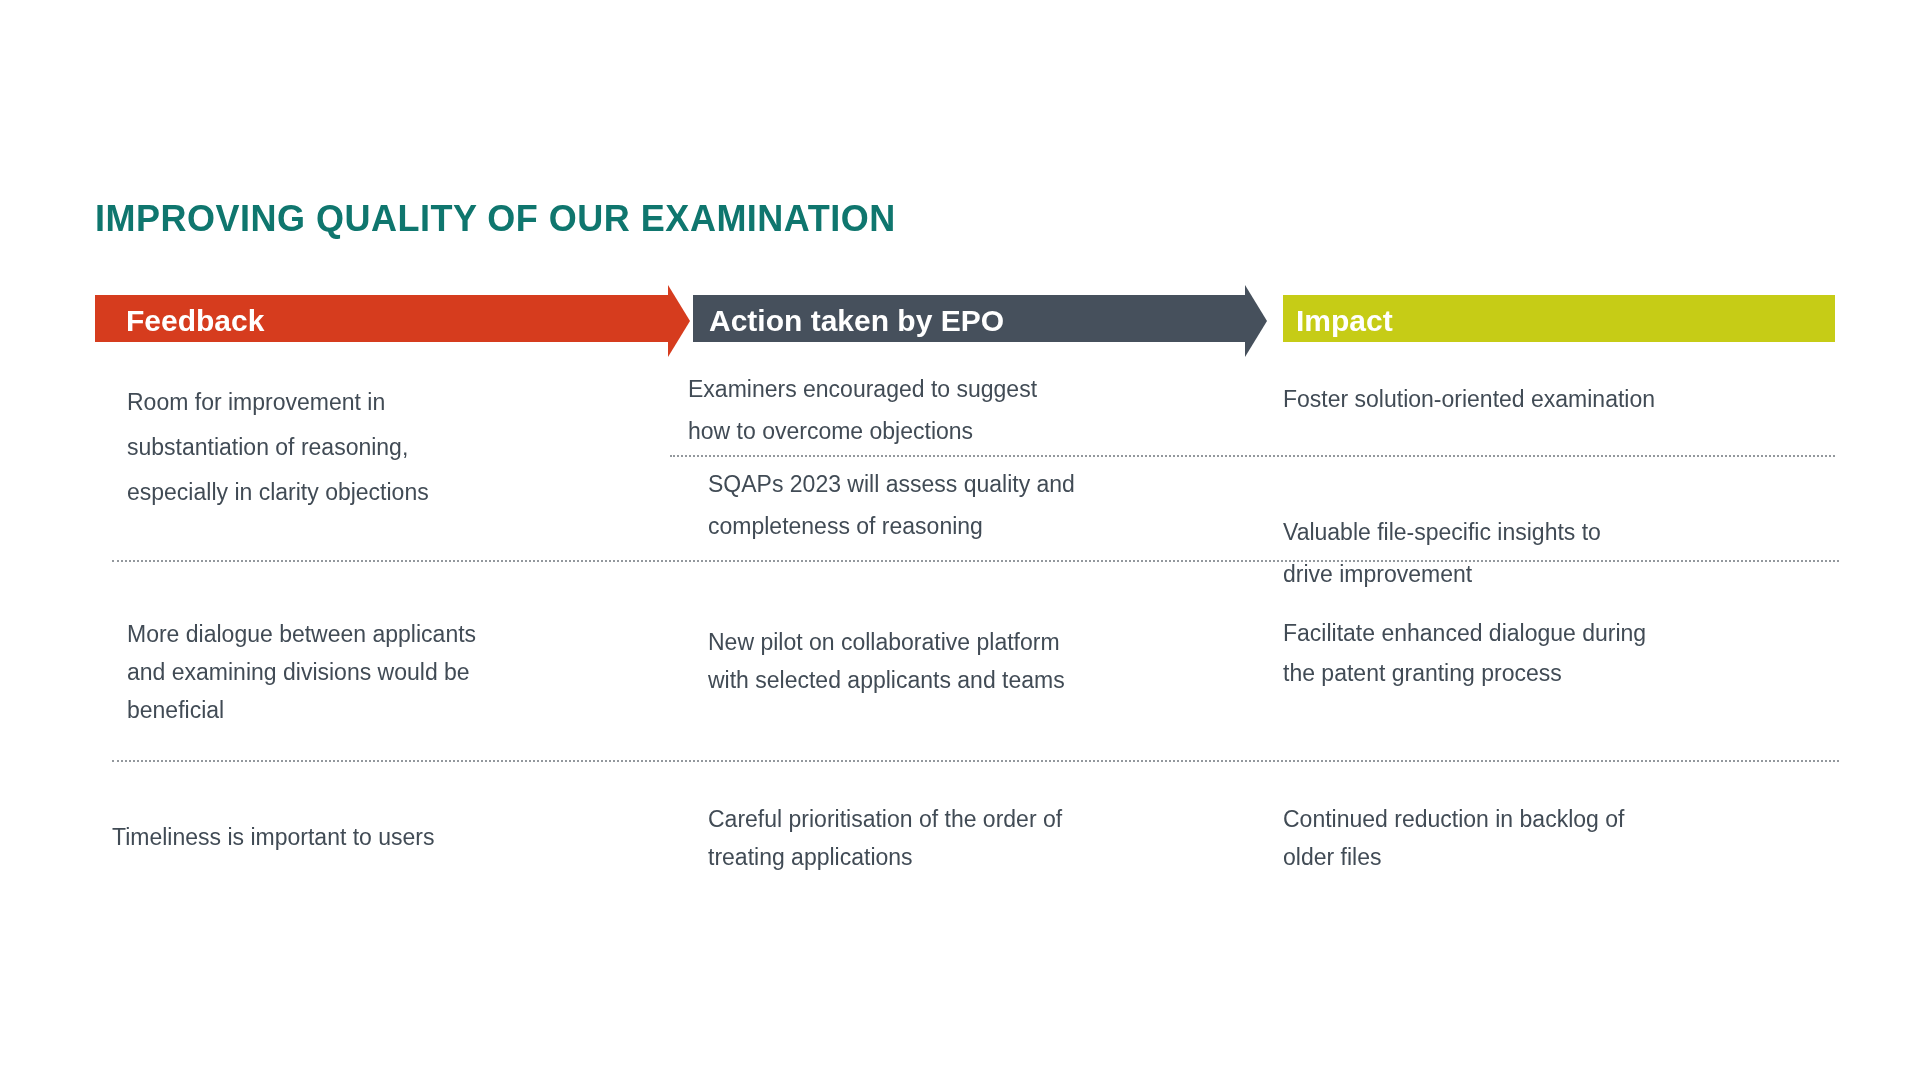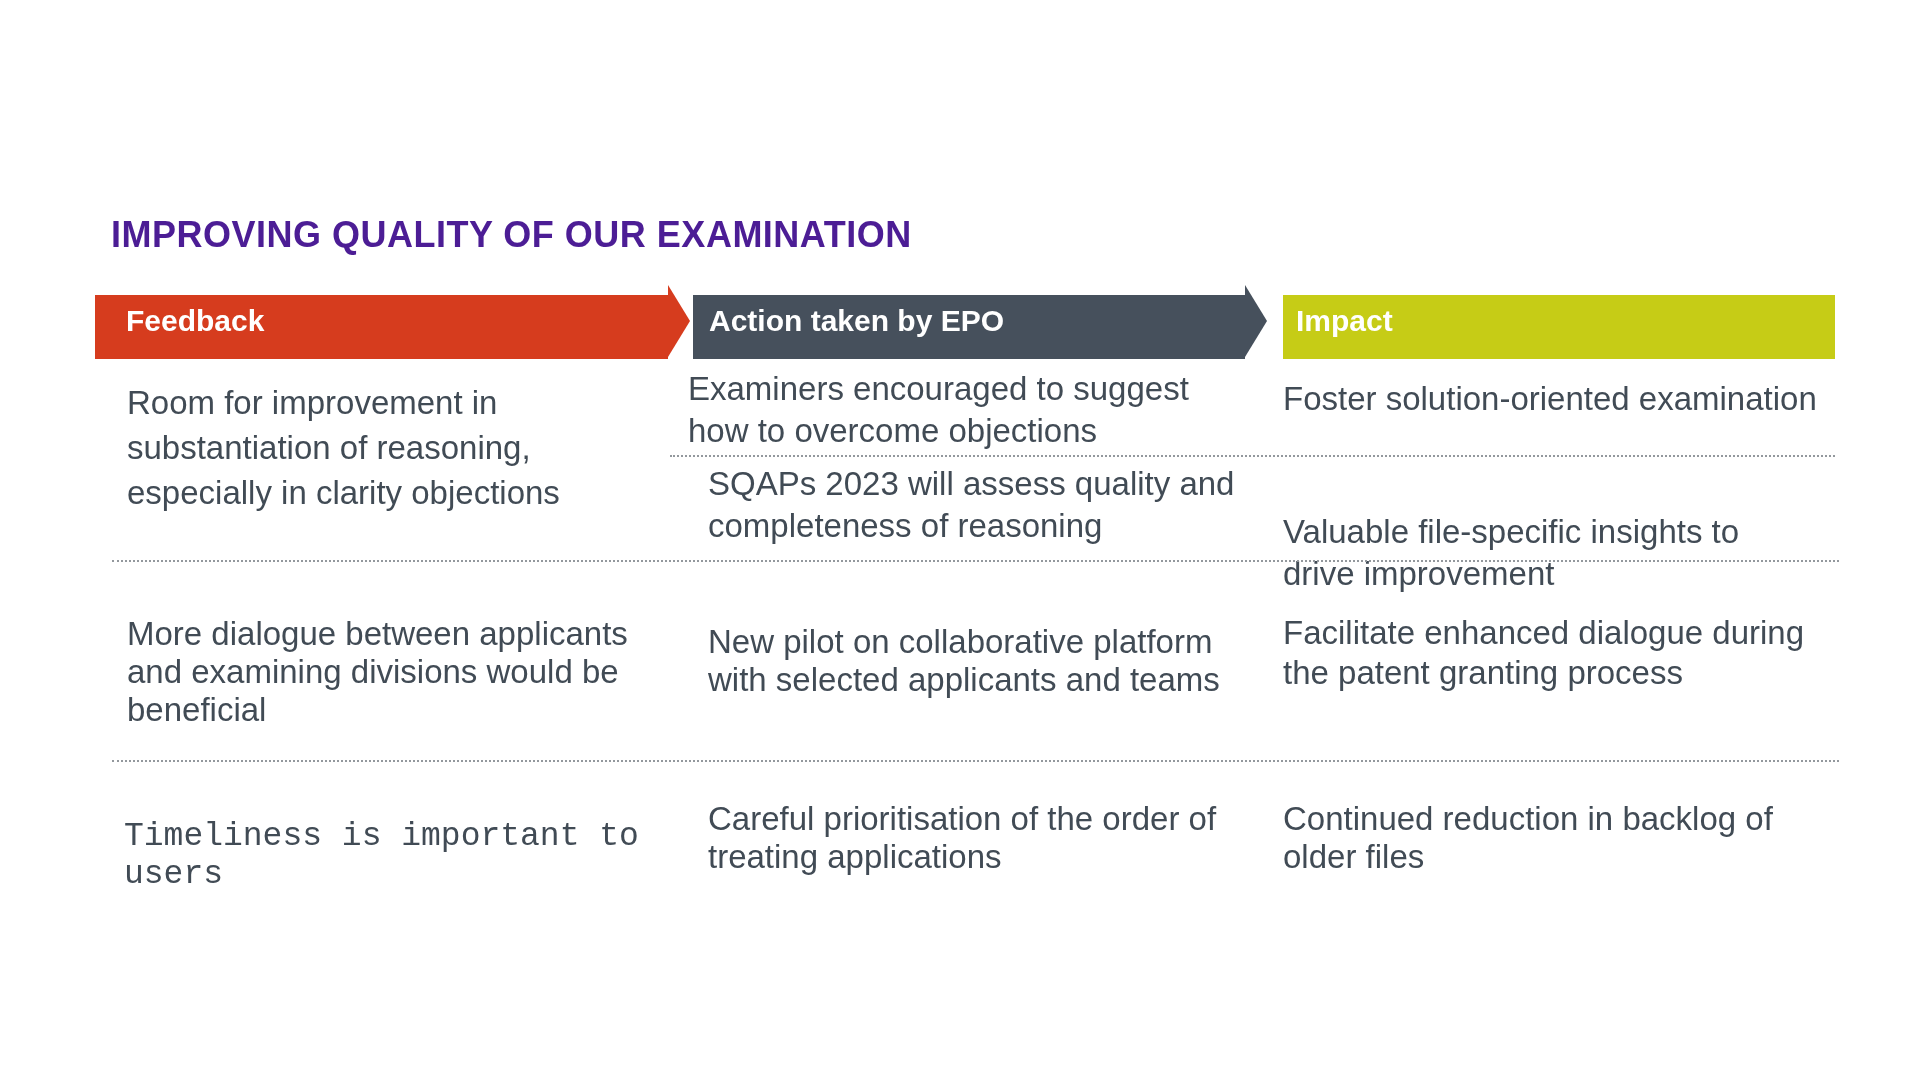--- a/index.html
+++ b/index.html
@@ -1,52 +1,52 @@
 <!DOCTYPE html>
 <html><head>
 <meta charset="utf-8">
 <style>
   html,body{margin:0;padding:0;background:#ffffff;}
   .slide{
     position:relative;width:1920px;height:1080px;background:#ffffff;
     font-family:"Liberation Sans",sans-serif;overflow:hidden;
   }
   .title{
-    position:absolute;left:95px;top:198px;margin:16px;
-    font-size:36px;font-weight:bold;color:#4c1d95;letter-spacing:.5px;
+    position:absolute;left:95px;top:198px;margin:0;
+    font-size:36px;font-weight:bold;color:#0f766e;letter-spacing:.5px;
     white-space:nowrap;
   }
   
   .hdr{
-    position:absolute;top:295px;height:64px;line-height:52px;
+    position:absolute;top:295px;height:47px;line-height:52px;
     color:#ffffff;font-size:30px;font-weight:bold;white-space:nowrap;
   }
   .hdr-feedback{left:95px;width:542px;background:#d63c1e;padding-left:31px;}
   .hdr-action{left:693px;width:536px;background:#46505c;padding-left:16px;}
   .hdr-impact{left:1283px;width:539px;background:#c6cc16;padding-left:13px;}
   .arrow-head{
     position:absolute;right:-22px;top:-10px;width:0;height:0;
     border-top:36px solid transparent;border-bottom:36px solid transparent;
   }
   .arrow-head.red{border-left:22px solid #d63c1e;}
   .arrow-head.slate{border-left:22px solid #46505c;}
   
   .cell{
-    position:absolute;font-size:33px;color:#414b55;
+    position:absolute;font-size:23px;color:#414b55;
     white-space:pre-line;
   }
   .c-f1{left:127px;top:380px;line-height:45px;width:520px;}
   .c-a1a{left:688px;top:368px;line-height:42px;width:540px;}
   .c-i1a{left:1283px;top:378px;line-height:42px;width:560px;}
   .c-a1b{left:708px;top:463px;line-height:42px;width:540px;}
   .c-i1b{left:1283px;top:463px;line-height:42px;width:560px;margin-top:48px;}
   .c-f2{left:127px;top:615px;line-height:38px;width:520px;}
   .c-a2{left:708px;top:623px;line-height:38px;width:540px;}
   .c-i2{left:1283px;top:613px;line-height:40px;width:560px;}
-  .c-f3{left:124px;top:818px;line-height:38px;width:520px;font-family:Liberation Mono, monospace;}
+  .c-f3{left:112px;top:818px;line-height:38px;width:520px;}
   .c-a3{left:708px;top:800px;line-height:38px;width:540px;}
   .c-i3{left:1283px;top:800px;line-height:38px;width:560px;}
   
   .sep{position:absolute;height:0;border-top:2px dotted #93989d;}
   .sep-1{left:670px;top:455px;width:1165px;}
   .sep-2{left:112px;top:560px;width:1727px;}
   .sep-3{left:112px;top:760px;width:1727px;}
 </style>
 </head>
 <body>

